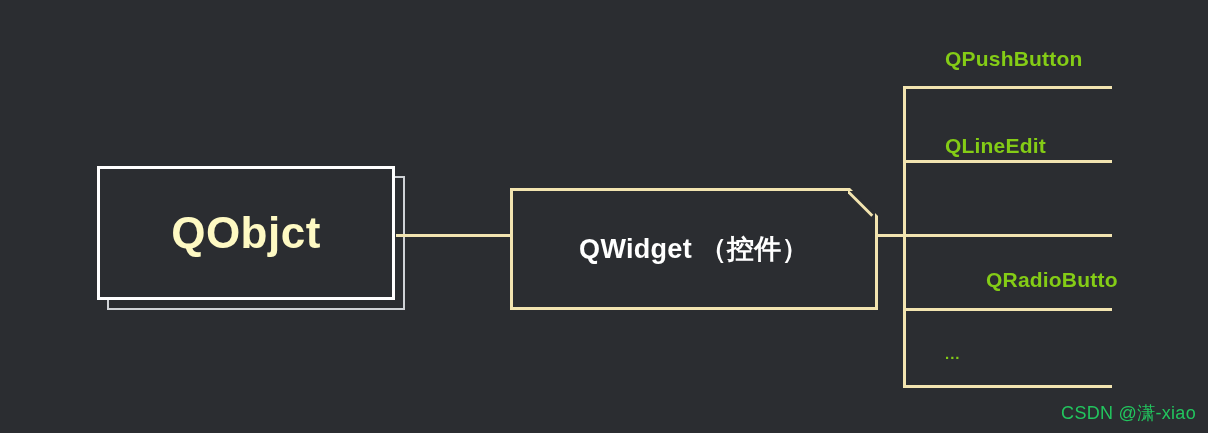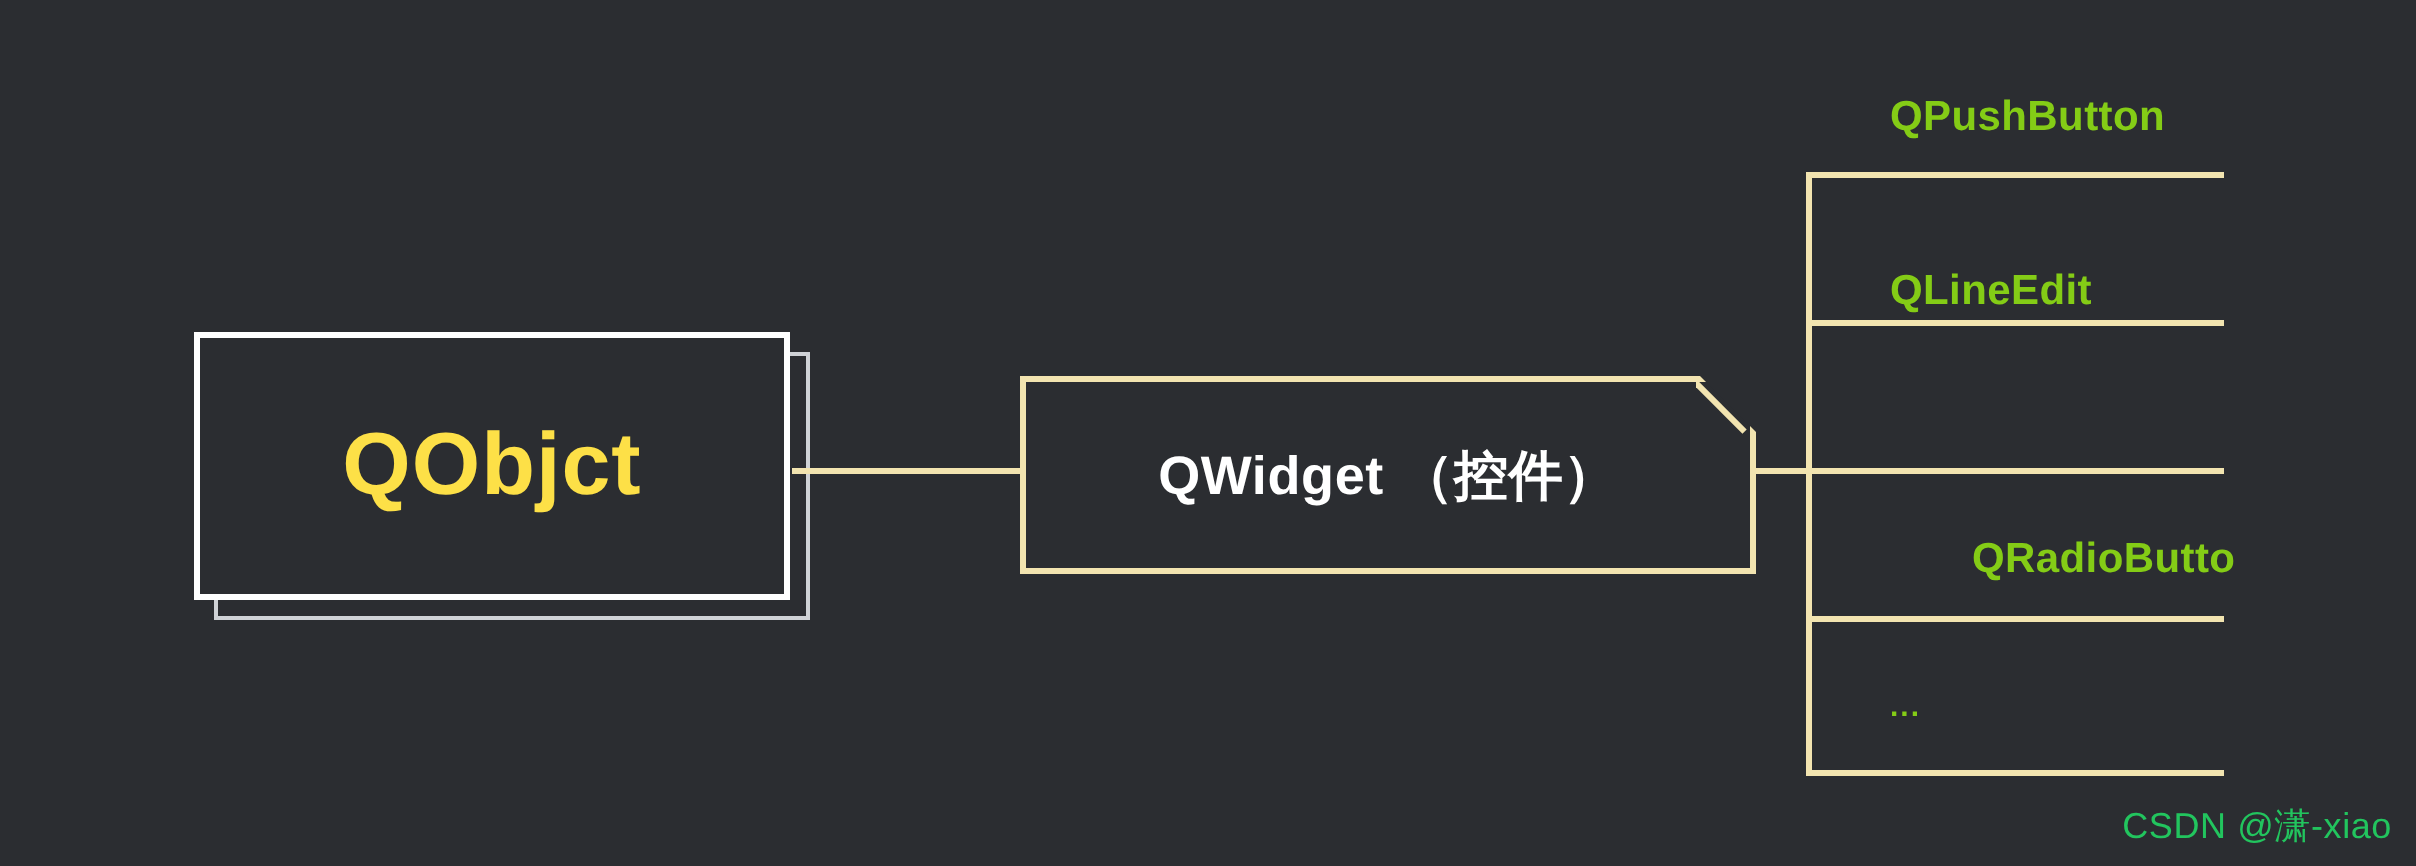--- a/index.html
+++ b/index.html
@@ -44,21 +44,21 @@
     height: 134px;
     border: 3px solid #ffffff;
     background: #2b2d31;
     box-sizing: border-box;
     z-index: 2;
     display: flex;
     align-items: center;
     justify-content: center;
   }
   .stack-front .node-label {
-    color: #fde047;
+    color: #fef9c3;
     font-size: 44px;
     font-weight: bold;
     letter-spacing: 0.5px;
     line-height: 1;
     white-space: nowrap;
   }
 
   
   .conn-left {
     position: absolute;
@@ -69,21 +69,21 @@
     background: #f2e4b0;
     z-index: 3;
   }
 
   
   .note-box {
     position: absolute;
     left: 510px;
     top: 188px;
     width: 368px;
-    height: 99px;
+    height: 122px;
     z-index: 3;
   }
   .note-box .note-shape {
     position: absolute;
     inset: 0;
     background: #2b2d31;
     border: 3px solid #f2e4b0;
     box-sizing: border-box;
     clip-path: polygon(0 0, calc(100% - 28px) 0, 100% 28px, 100% 100%, 0 100%);
   }

